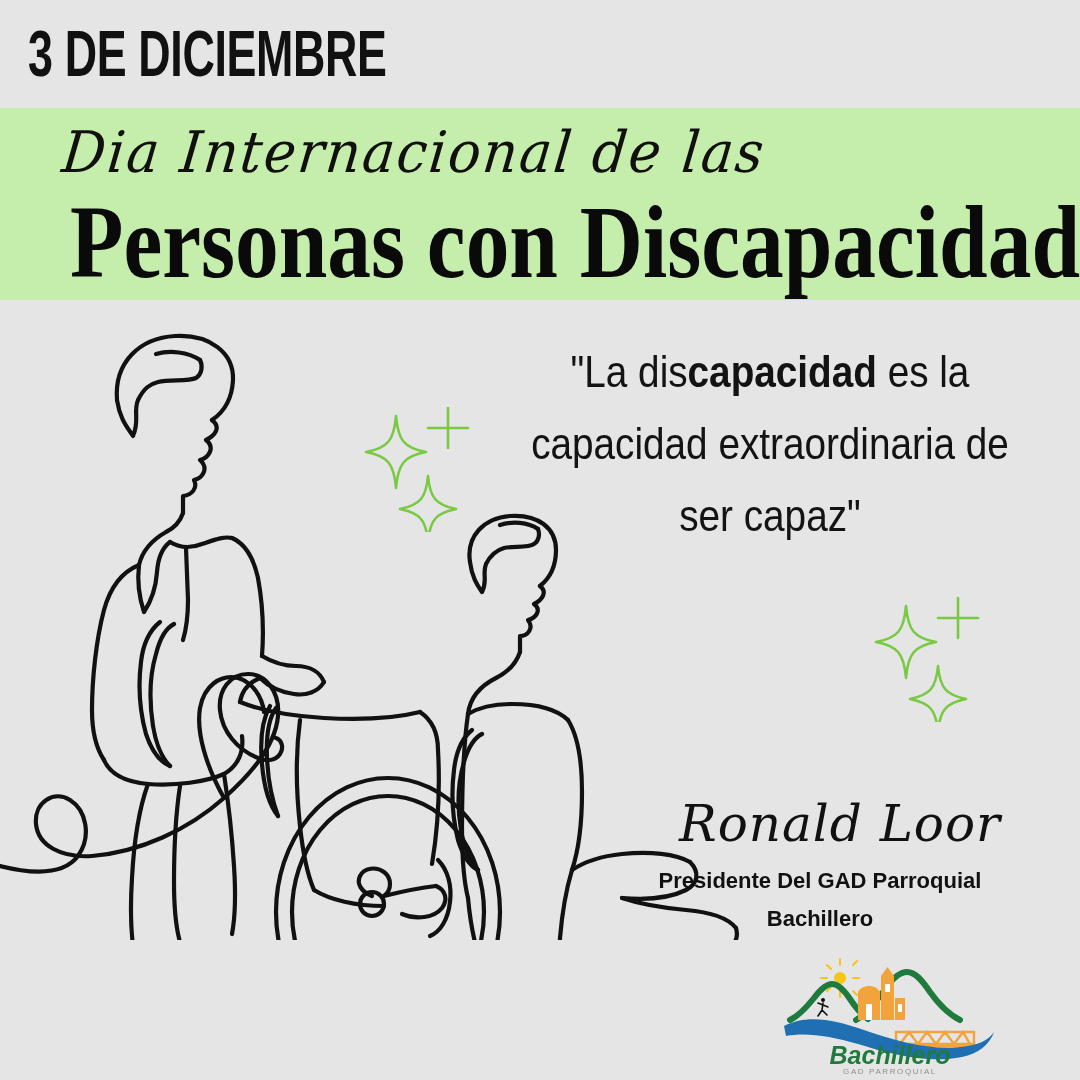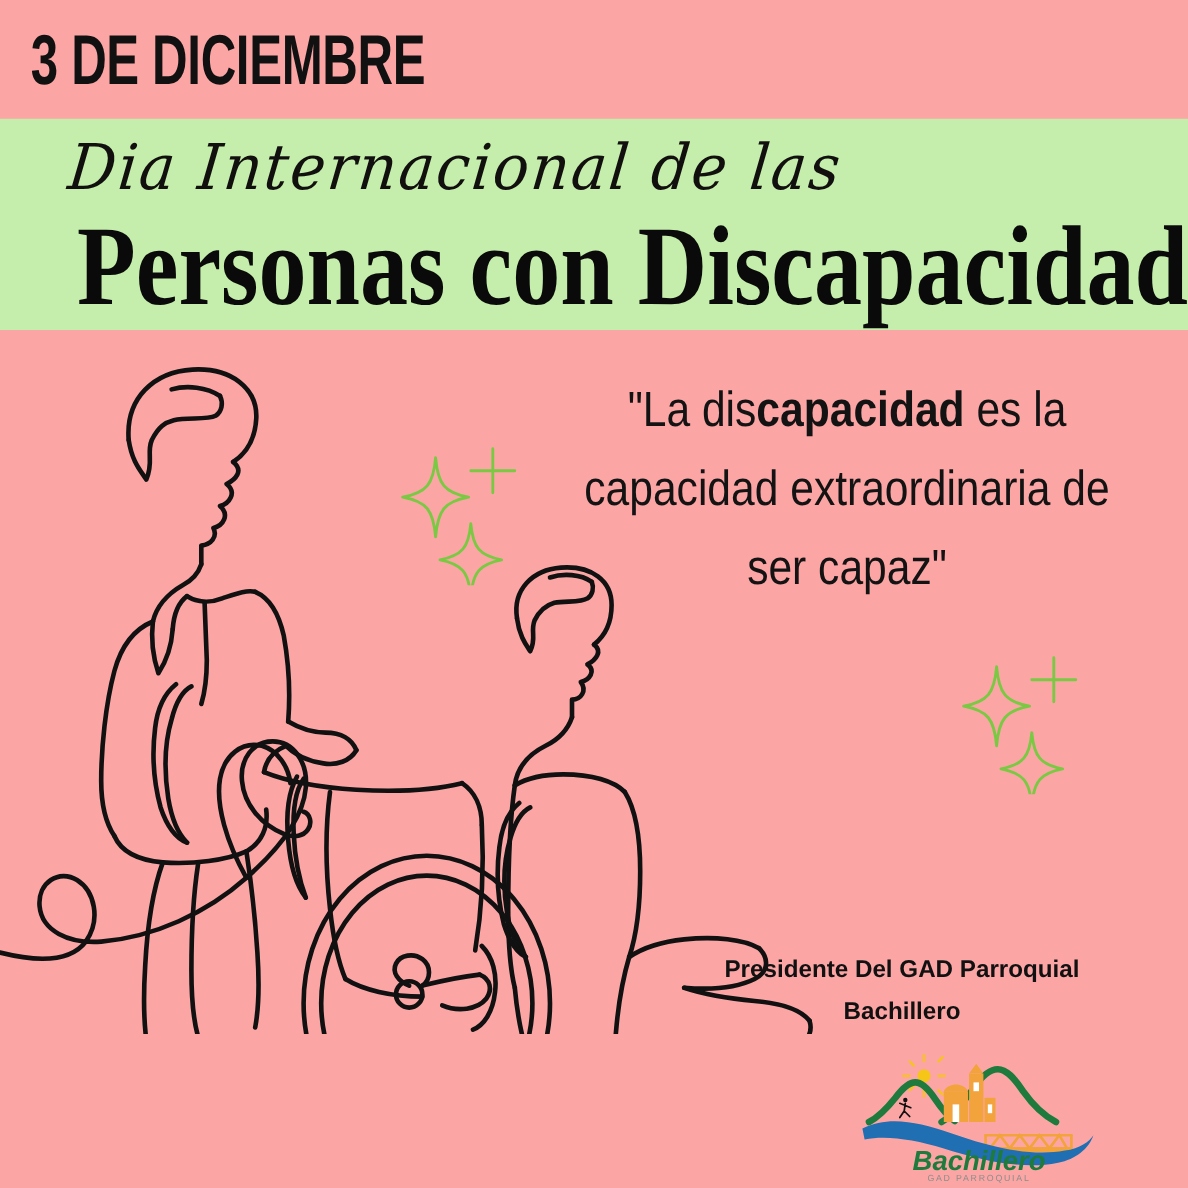--- a/index.html
+++ b/index.html
@@ -5,21 +5,21 @@
   html,body{margin:0;padding:0;}
   body{
     width:1080px;height:1080px;
     background:#f8f8f6;
     font-family:"Liberation Sans", sans-serif;
     overflow:hidden;
     position:relative;
   }
   #poster{
     position:absolute;inset:0;width:1080px;height:1080px;
-    background:#fca5a5;overflow:hidden;
+    background:#e5e5e5;overflow:hidden;
   }
 
   
   .date-line{
     position:absolute;left:28px;top:22px;
     font-family:"Liberation Sans", sans-serif;
     font-weight:700;
     font-size:64px;
     line-height:64px;
     letter-spacing:-0.5px;
@@ -253,20 +253,21 @@
   </div>
 
   <div class="spark-b">
     <svg viewBox="0 0 120 130" width="120" height="130" xmlns="http://www.w3.org/2000/svg" fill="none" stroke="#7ac943" stroke-width="2.6" stroke-linecap="round" stroke-linejoin="round">
       <path d="M34 14 C36 38 42 46 64 50 C42 54 36 62 34 86 C32 62 26 54 4 50 C26 46 32 38 34 14 Z"></path>
       <path d="M66 74 C68 96 74 103 94 107 C74 111 68 118 66 140 C64 118 58 111 38 107 C58 103 64 96 66 74 Z"></path>
       <path d="M86 6 L86 46 M66 26 L106 26"></path>
     </svg>
   </div>
 
+  <div class="signature">Ronald Loor</div>
 
   <div class="sig-role">
     <div>Presidente Del GAD Parroquial</div>
     <div>Bachillero</div>
   </div>
 
   <div class="logo">
     <svg viewBox="0 0 224 118" width="224" height="118" xmlns="http://www.w3.org/2000/svg">
 
       <g stroke="#f5c518" stroke-width="2" fill="none" stroke-linecap="round">

